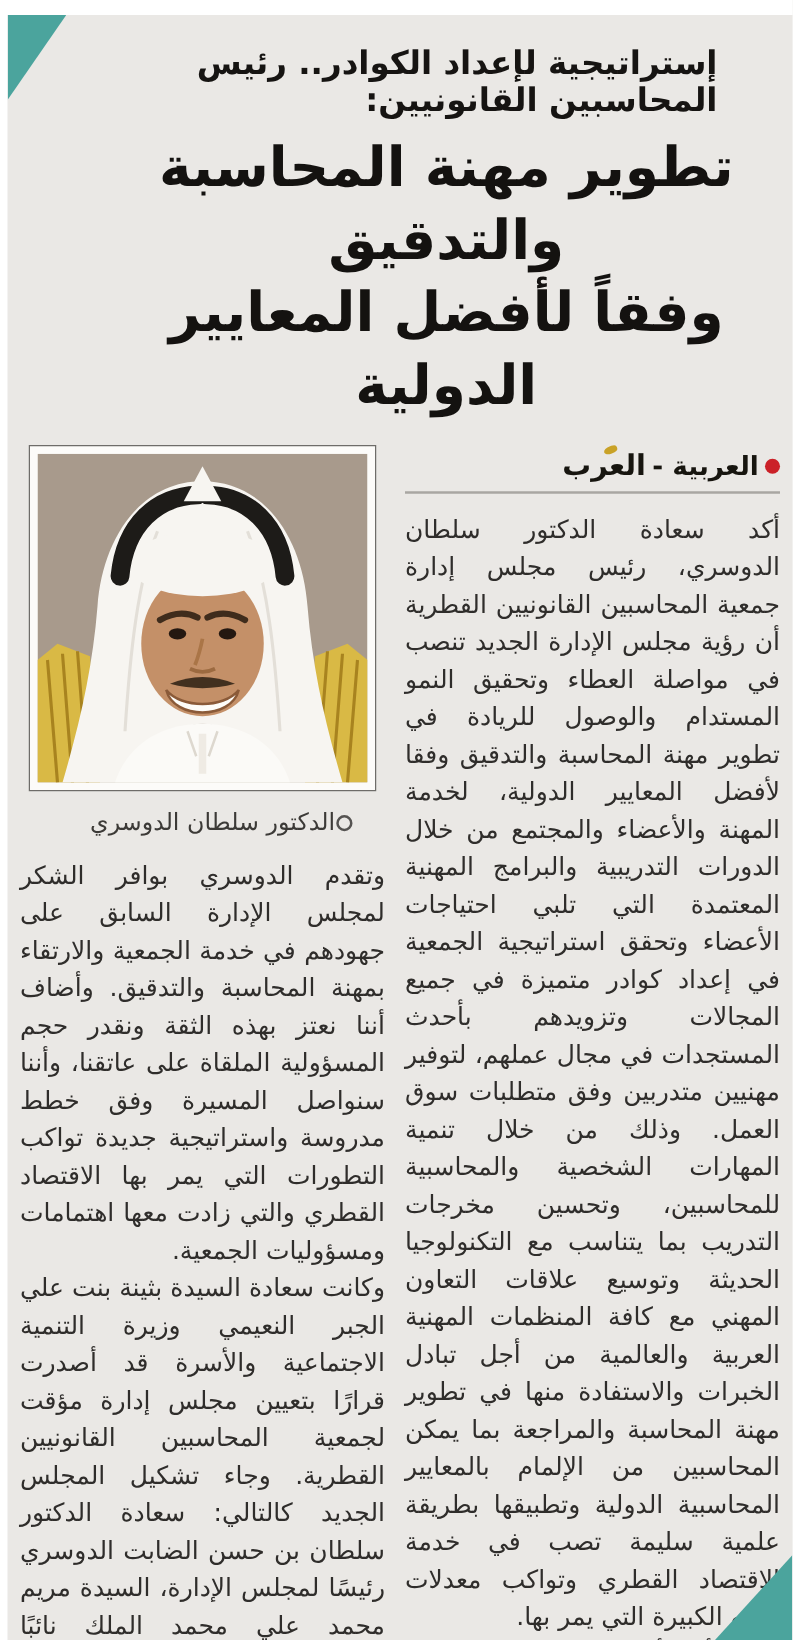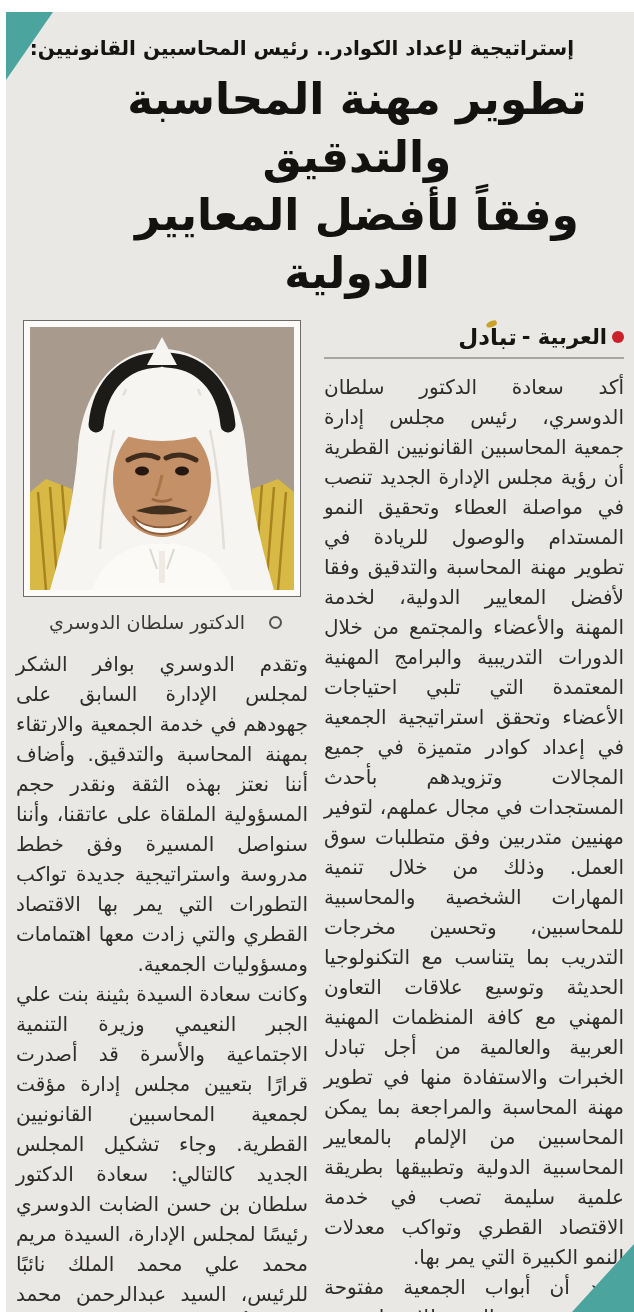--- a/index.html
+++ b/index.html
@@ -25,21 +25,21 @@
   }
   .corner-br {
     bottom: 0; right: 0; width: 62px; height: 68px;
     clip-path: polygon(100% 0, 100% 100%, 0 100%);
   }
   
   .kicker {
     margin-top: 24px;
     padding: 0 60px 0 10px;
     text-align: right;
-    font-size: 20px;
+    font-size: 26px;
     font-weight: bold;
     color: #161412;
     letter-spacing: -0.5px;
   }
   .headline {
     margin-top: 10px;
     padding-left: 74px;
     text-align: center;
     font-size: 44px;
     line-height: 58px;
@@ -99,21 +99,21 @@
     background: #fcfbf9;
     border: 1px solid #6e6c69;
     padding: 6px;
   }
   .photo-frame svg { display: block; width: 264px; height: 263px; }
   .caption {
     display: flex;
     flex-direction: row;
     justify-content: flex-start;
     align-items: center;
-    gap: 24px;
+    gap: 1px;
     padding-right: 26px;
     margin: 14px 0 16px 0;
     font-size: 19px;
     color: #3c3a37;
   }
   .caption-circle {
     width: 13px; height: 13px;
     border: 2px solid #555351;
     border-radius: 50%;
     background: transparent;
@@ -132,21 +132,21 @@
     <div class="kicker">إستراتيجية لإعداد الكوادر.. رئيس المحاسبين القانونيين:</div>
     <h1 class="headline"><span>تطوير مهنة المحاسبة والتدقيق</span><br><span>وفقاً لأفضل المعايير الدولية</span></h1>
   </header>
 
   <div class="columns">
 
     <section class="col body-text">
       <div class="dateline">
         <span class="red-dot"></span>
         <span>العربية -</span>
-        <span class="brand"><span>تبادل</span><span class="brand-accent"></span></span>
+        <span class="brand"><span>العرب</span><span class="brand-accent"></span></span>
       </div>
       <hr class="rule">
       <p>أكد سعادة الدكتور سلطان الدوسري، رئيس مجلس إدارة جمعية المحاسبين القانونيين القطرية أن رؤية مجلس الإدارة الجديد تنصب في مواصلة العطاء وتحقيق النمو المستدام والوصول للريادة في تطوير مهنة المحاسبة والتدقيق وفقا لأفضل المعايير الدولية، لخدمة المهنة والأعضاء والمجتمع من خلال الدورات التدريبية والبرامج المهنية المعتمدة التي تلبي احتياجات الأعضاء وتحقق استراتيجية الجمعية في إعداد كوادر متميزة في جميع المجالات وتزويدهم بأحدث المستجدات في مجال عملهم، لتوفير مهنيين متدربين وفق متطلبات سوق العمل. وذلك من خلال تنمية المهارات الشخصية والمحاسبية للمحاسبين، وتحسين مخرجات التدريب بما يتناسب مع التكنولوجيا الحديثة وتوسيع علاقات التعاون المهني مع كافة المنظمات المهنية العربية والعالمية من أجل تبادل الخبرات والاستفادة منها في تطوير مهنة المحاسبة والمراجعة بما يمكن المحاسبين من الإلمام بالمعايير المحاسبية الدولية وتطبيقها بطريقة علمية سليمة تصب في خدمة الاقتصاد القطري وتواكب معدلات النمو الكبيرة التي يمر بها.</p>
       <p>وأكد أن أبواب الجمعية مفتوحة لجميع منتسبي المهنة للاستفادة من أنشطتها وخبراتها وأن الجمعية تحرص على تدعيم جسور التواصل مع كافة هيئات ومؤسسات الدولة لتوفير احتياجاتهم من البرامج والدورات المهنية.</p>
     </section>
 
     <section class="col body-text">
       <div class="photo-frame">
         <svg viewBox="0 0 264 263" aria-hidden="true">
           <rect x="0" y="0" width="264" height="263" fill="#A89A8C"></rect>

